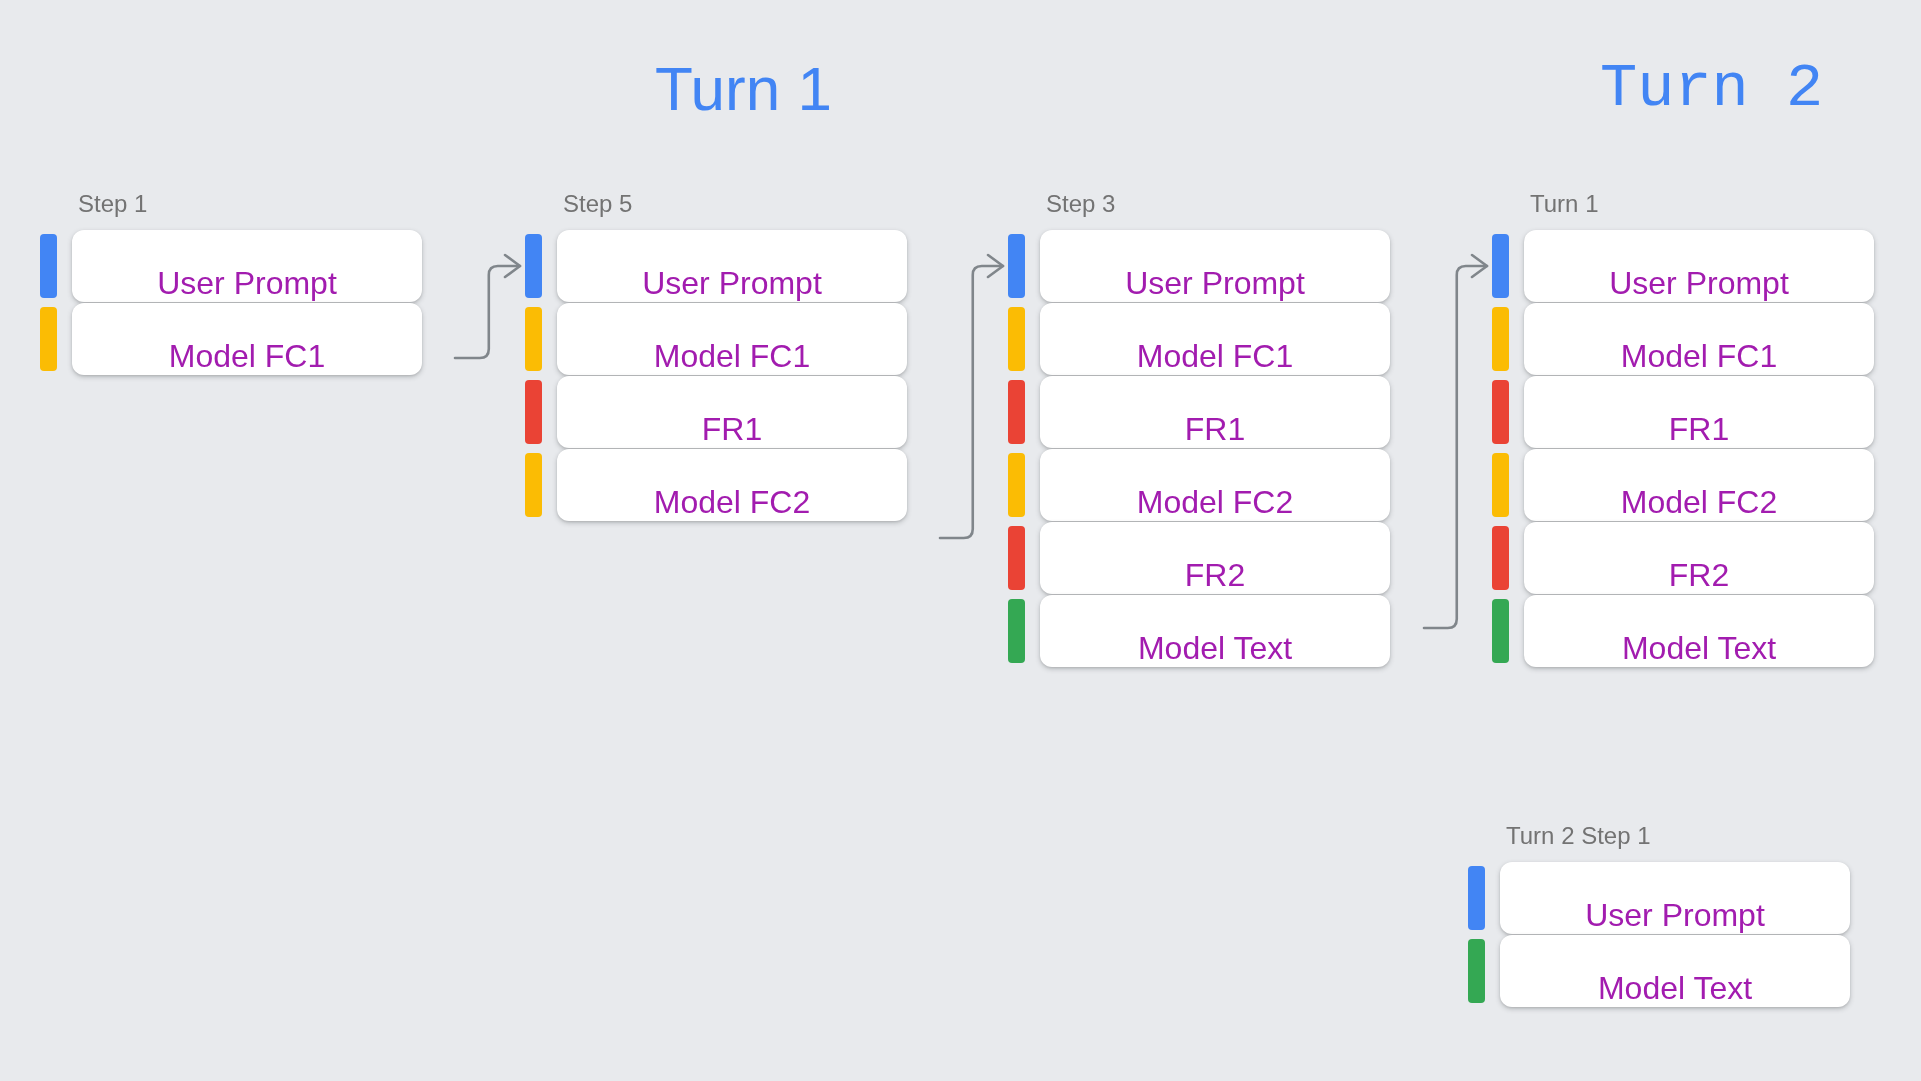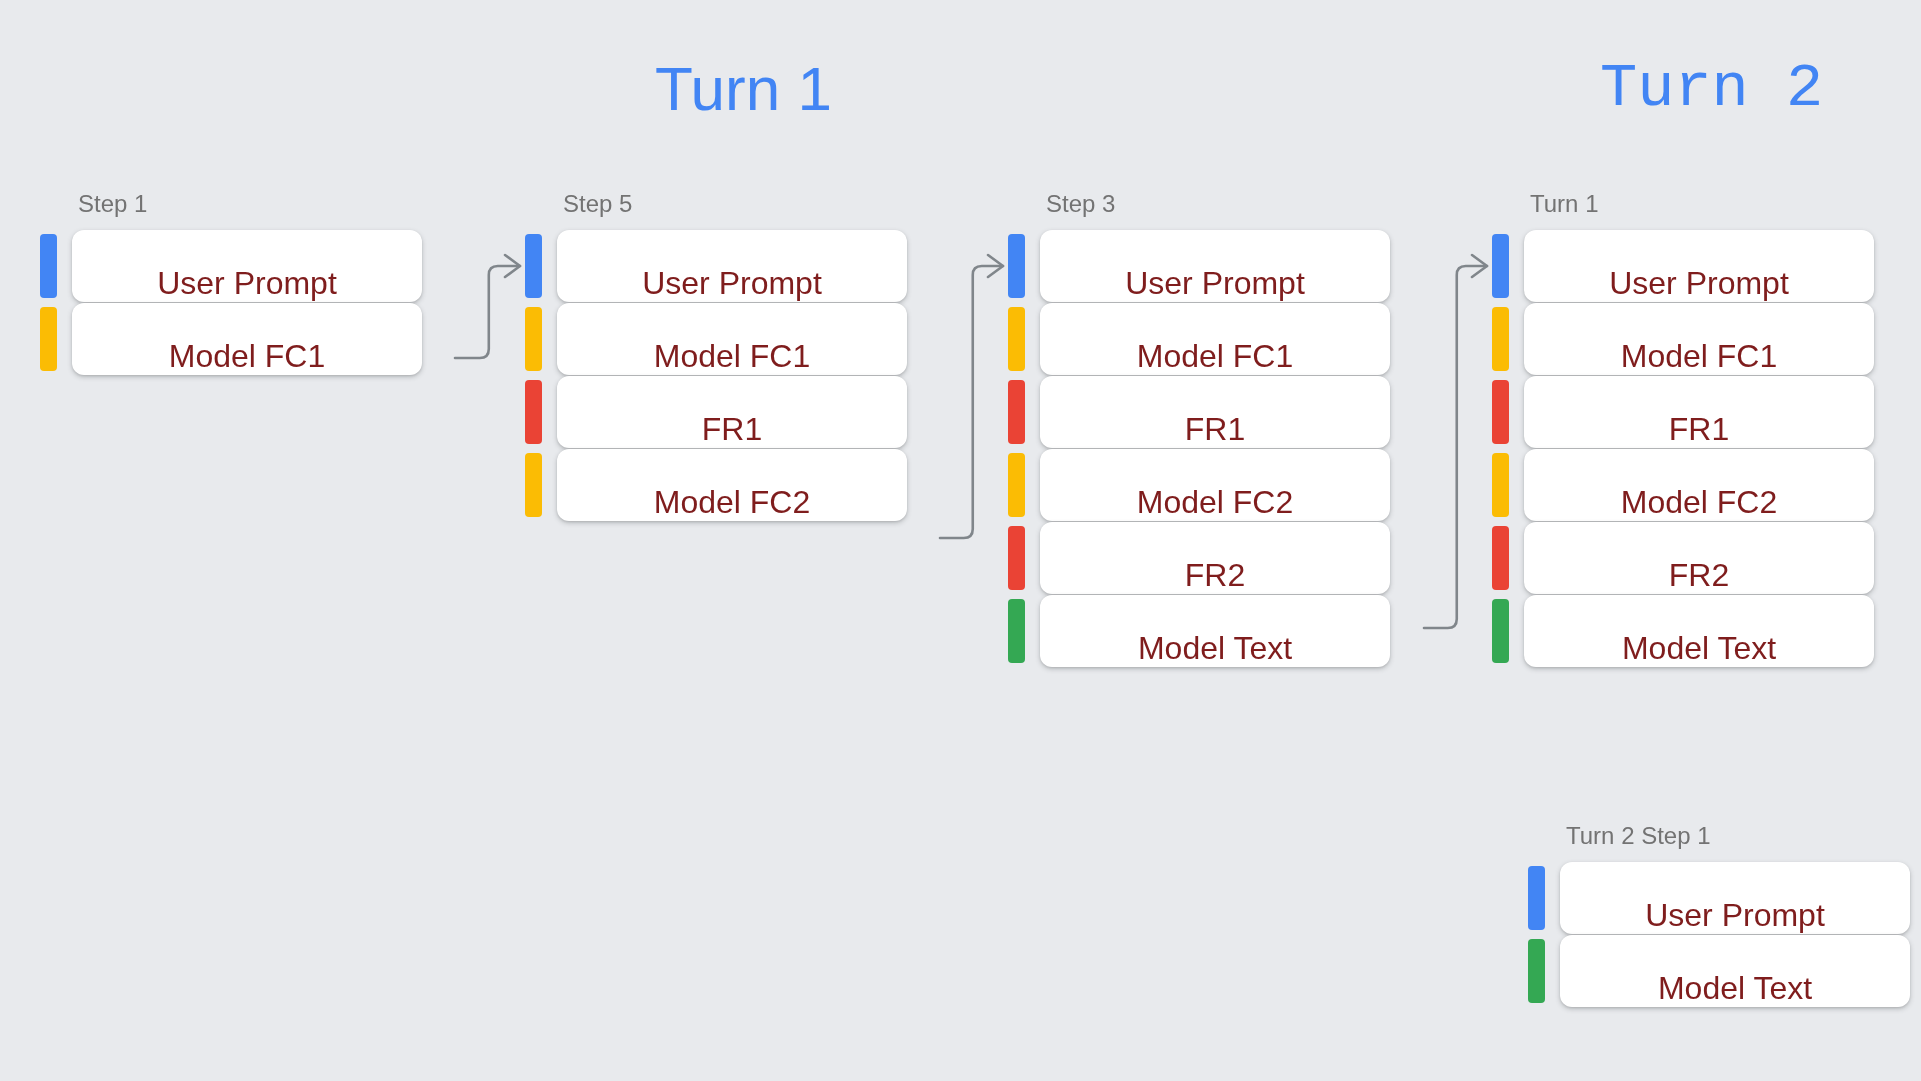--- a/index.html
+++ b/index.html
@@ -69,21 +69,21 @@
     background: #ffffff;
     border-radius: 12px;
     box-shadow: 0 2px 5px rgba(60,64,67,0.28), 0 1px 2px rgba(60,64,67,0.12);
     display: flex;
     align-items: center;
     justify-content: center;
     box-sizing: border-box;
   }
   .card span {
     font-size: 32px;
-    color: #7f1d1d;
+    color: #a21caf;
     white-space: nowrap;
     line-height: 1;
     margin-top: 33px;
   }
 
   
   .connector {
     position: absolute;
     overflow: visible;
     pointer-events: none;
@@ -215,21 +215,21 @@
           <span>FR2</span>
         </div>
       </div>
       <div class="row" style="top: 365px; width: 382px;">
         <div class="bar" style="background: rgb(52, 168, 83);"></div>
         <div class="card" style="width: 350px;">
           <span>Model Text</span>
         </div>
       </div>
     </div>
-    <div class="column" style="left: 1528px; top: 862px; width: 382px; height: 127px;">
+    <div class="column" style="left: 1468px; top: 862px; width: 382px; height: 127px;">
       <div class="col-label">Turn 2 Step 1</div>
       <div class="row" style="top: 0px; width: 382px;">
         <div class="bar" style="background: rgb(66, 133, 244);"></div>
         <div class="card" style="width: 350px;">
           <span>User Prompt</span>
         </div>
       </div>
       <div class="row" style="top: 73px; width: 382px;">
         <div class="bar" style="background: rgb(52, 168, 83);"></div>
         <div class="card" style="width: 350px;">

